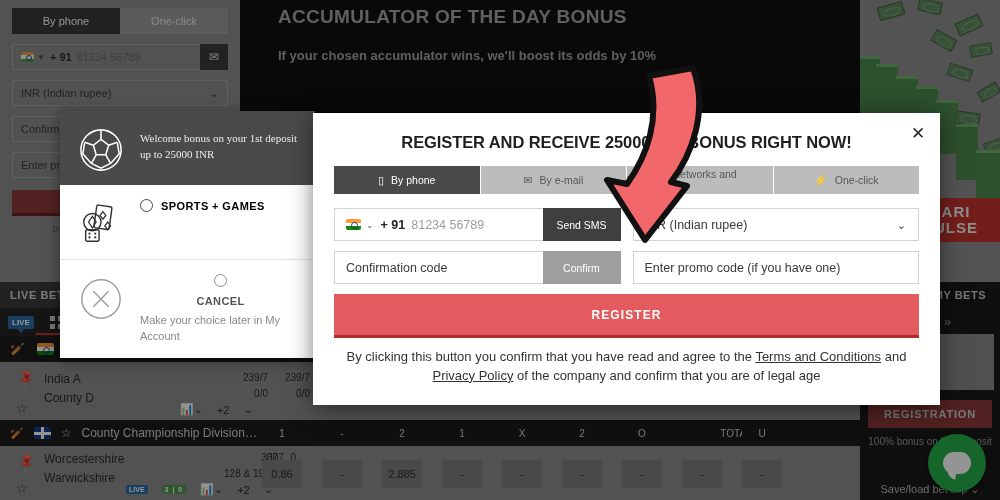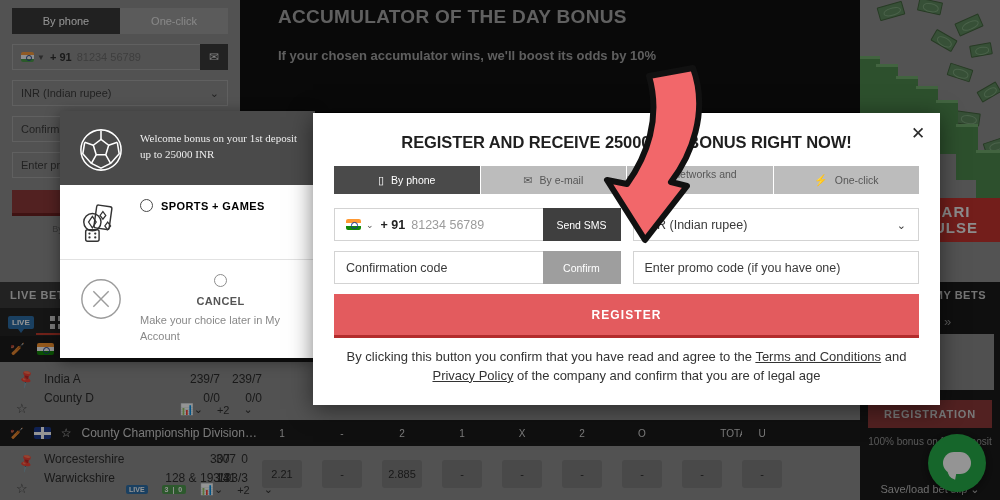--- a/index.html
+++ b/index.html
@@ -113,21 +113,21 @@
   .flag-gb::before{content:"";position:absolute;left:0;top:4.5px;width:100%;height:3px;background:#fff;}
   .flag-gb::after{content:"";position:absolute;left:7px;top:0;width:3px;height:100%;background:#fff;}
 
   .match-row {
     position:absolute; left:0; width:860px; background:#8e8e8e;
     color:#2c2c2c; font-size:12px;
   }
   .mr-teams { position:absolute; left:44px; top:8px; line-height:1.55; }
   .mr-pin { position:absolute; left:18px; top:10px; color:#2a2a2a; font-size:13px; transform:rotate(-35deg); }
   .mr-star { position:absolute; left:16px; bottom:4px; color:#3a3a3a; font-size:13px; }
-  .mr-scores { position:absolute; top:8px; font-size:12px; line-height:1.55; text-align:right; }
+  .mr-scores { position:absolute; top:8px; font-size:10px; line-height:1.55; text-align:right;margin-left:48px; }
   .mr-icons { position:absolute; bottom:4px; display:flex; align-items:center; gap:14px; font-size:11px; color:#2f2f2f; }
   .odds-cell {
     position:absolute; background:#7e7e7e; border-radius:3px;
     display:flex; align-items:center; justify-content:center;
     font-size:11px; color:#2b2b2b;
   }
   .league-row {
     position:absolute; left:0; width:860px; height:26px; background:#1d1d1d;
     display:flex; align-items:center; gap:10px; padding-left:10px;
     color:#d0d0d0; font-size:12px;
@@ -384,21 +384,21 @@
         <div>193/3</div>
       </div>
       <span class="mr-star">☆</span>
       <div class="mr-icons" style="left:126px">
         <span class="chip-live">LIVE</span>
         <span class="chip-sc">3 | 0</span>
         <span>📊⌄</span>
         <span>+2</span>
         <span>⌄</span>
       </div>
-      <div class="odds-cell" style="left:262px;top:14px;width:40px;height:28px">2.21</div>
+      <div class="odds-cell" style="left:262px;top:14px;width:40px;height:28px">0.86</div>
       <div class="odds-cell" style="left:322px;top:14px;width:40px;height:28px">-</div>
       <div class="odds-cell" style="left:382px;top:14px;width:40px;height:28px">2.885</div>
       <div class="odds-cell" style="left:442px;top:14px;width:40px;height:28px">-</div>
       <div class="odds-cell" style="left:502px;top:14px;width:40px;height:28px">-</div>
       <div class="odds-cell" style="left:562px;top:14px;width:40px;height:28px">-</div>
       <div class="odds-cell" style="left:622px;top:14px;width:40px;height:28px">-</div>
       <div class="odds-cell" style="left:682px;top:14px;width:40px;height:28px">-</div>
       <div class="odds-cell" style="left:742px;top:14px;width:40px;height:28px">-</div>
     </div>
 

